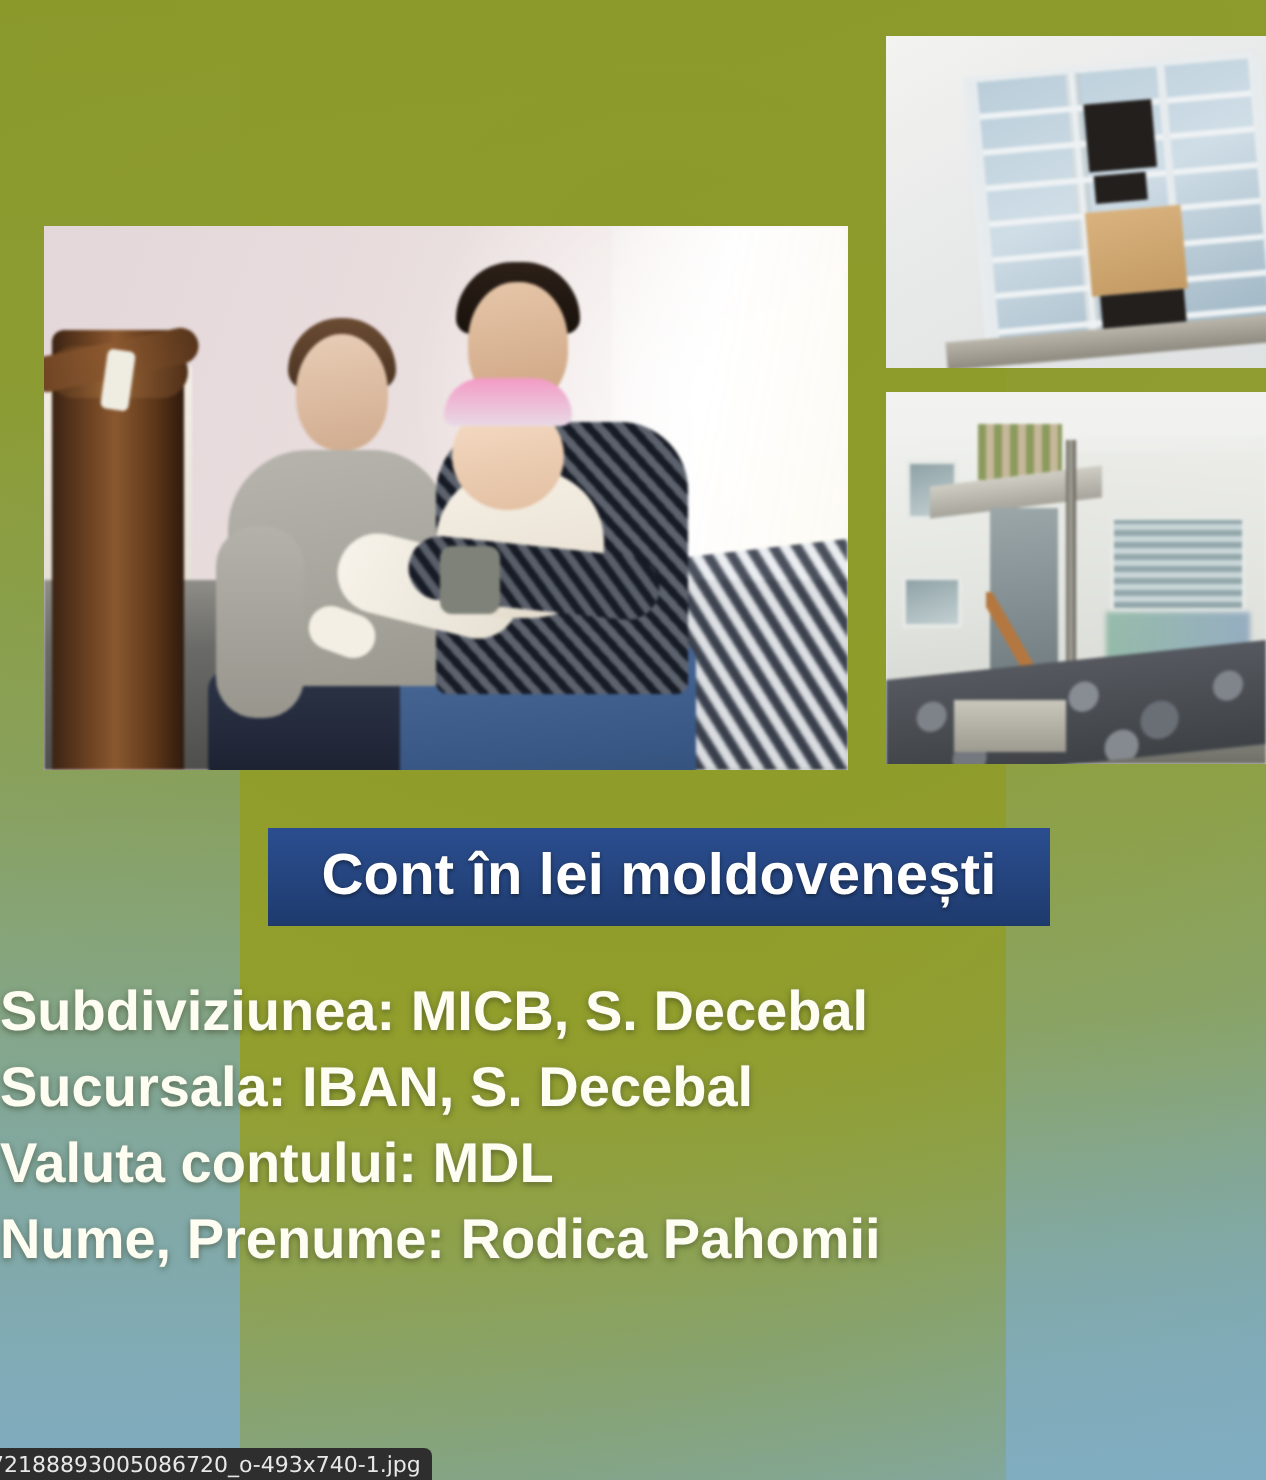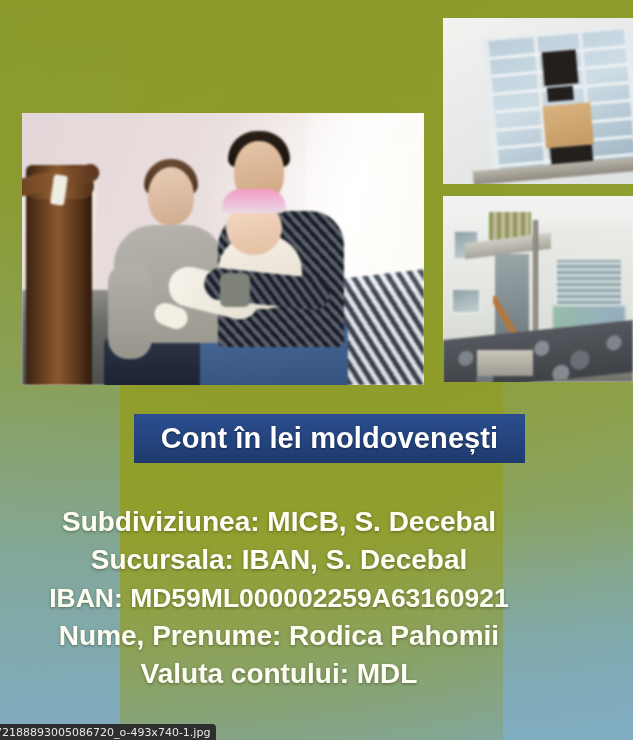--- a/index.html
+++ b/index.html
@@ -319,22 +319,20 @@
     font-size:29px;
     font-weight:bold;
     letter-spacing:0.1px;
     text-shadow:0 1px 2px rgba(0,0,0,0.45);
     white-space:nowrap;
   }
 
   
   #details {
     position:absolute; left:0; top:487px; width:558px;
-    text-align:center;
-    margin-top:16px;
   }
   .detail-line {
     color:#fdfdf2;
     font-size:28px;
     font-weight:bold;
     line-height:38px;
     white-space:nowrap;
     text-shadow:0 1px 3px rgba(40,50,20,0.55), 0 0 1px rgba(255,255,255,0.35);
   }
   .detail-line.sm { font-size:26.5px; }
@@ -442,22 +440,21 @@
     </div>
   </div>
 
   <div id="banner">
     <span id="banner-text">Cont în lei moldovenești</span>
   </div>
 
   <div id="details">
     <div class="detail-line">Subdiviziunea: MICB, S. Decebal</div>
     <div class="detail-line">Sucursala: IBAN, S. Decebal</div>
-    <div class="detail-line sm">IBAN: MD59ML000002259A63160921</div>
+    <div class="detail-line">Valuta contului: MDL</div>
     <div class="detail-line">Nume, Prenume: Rodica Pahomii</div>
-    <div class="detail-line">Valuta contului: MDL</div>
   </div>
 
   <div id="statusbar">
     <span id="statusbar-text">72188893005086720_o-493x740-1.jpg</span>
   </div>
 
 </div>
 
 </body></html>

